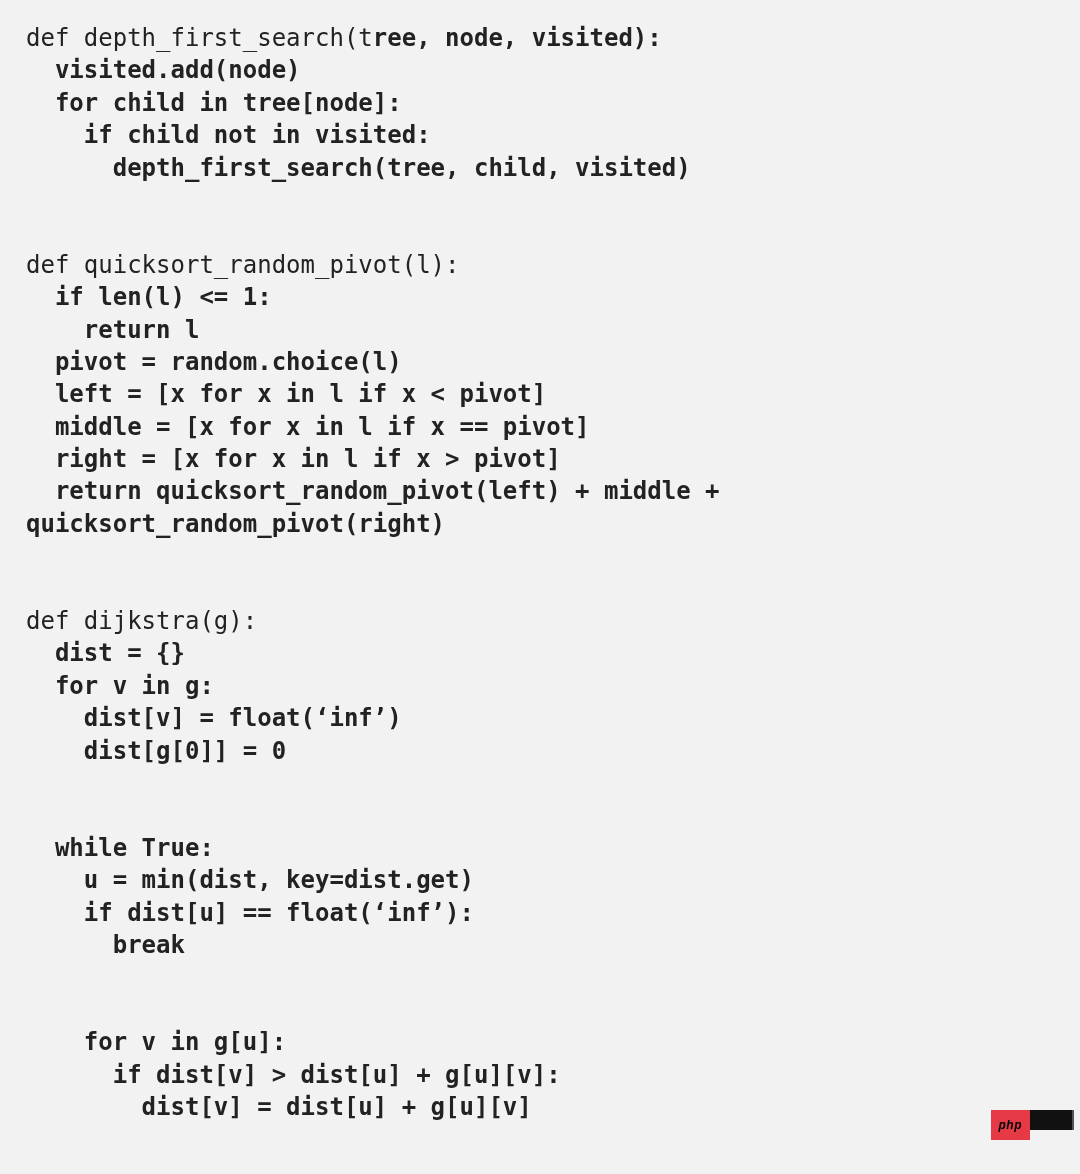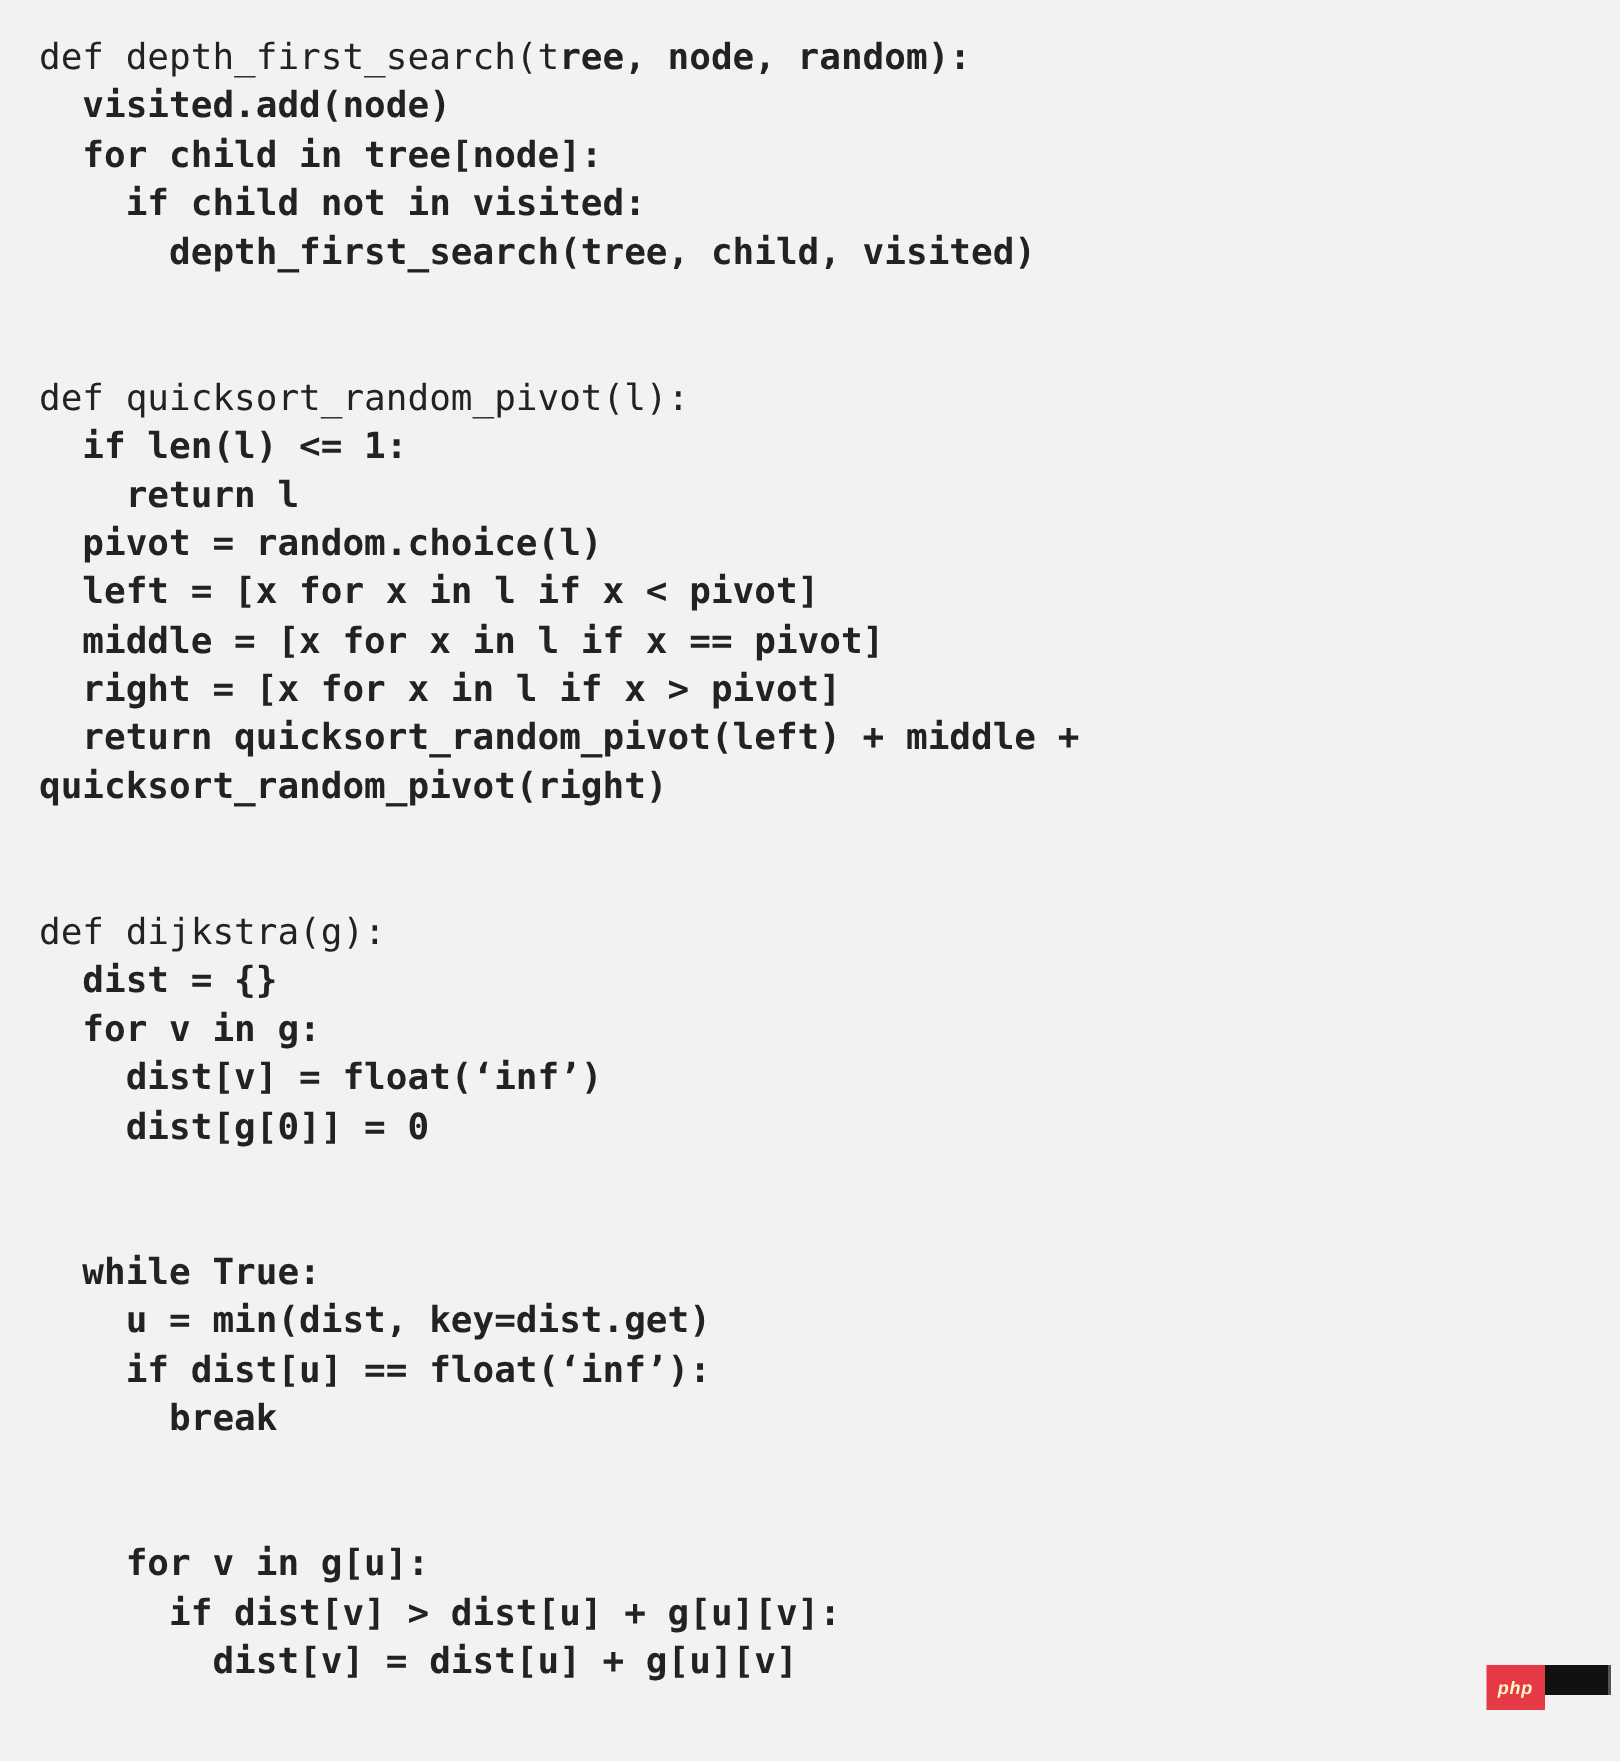--- a/index.html
+++ b/index.html
@@ -33,21 +33,21 @@
     right: 6px;
     bottom: 44px;
     height: 20px;
     display: flex;
     align-items: stretch;
     font-family: "Arial", sans-serif;
     font-size: 12px;
   }
   .wm-left {
     background: #e63946;
-    color: #fef9c3;
+    color: #000000;
     padding: 15px 8px;
     font-style: italic;
     font-weight: 700;
     display: flex;
     align-items: center;
     letter-spacing: 0.5px;
   }
   .wm-right {
     background: #111;
     color: #fff;
@@ -55,21 +55,21 @@
     display: flex;
     align-items: center;
     font-weight: 600;
     border-right: 2px solid #555;
     min-width: 30px;
   }
 </style>
 </head>
 <body>
 
-<div class="code-wrap" id="code-block"><span class="light">def depth_first_search(t</span><span class="bold">ree, node, random):</span><span class="bold">
+<div class="code-wrap" id="code-block"><span class="light">def depth_first_search(t</span><span class="bold">ree, node, visited):</span><span class="bold">
   visited.add(node)</span><span class="bold">
   for child in tree[node]:</span><span class="bold">
     if child not in visited:</span><span class="bold">
       depth_first_search(tree, child, visited)</span><span class="bold">
 </span><span class="bold">
 </span><span class="light">
 def quicksort_random_pivot(l):</span><span class="bold">
   if len(l) &lt;= 1:</span><span class="bold">
     return l</span><span class="bold">
   pivot = random.choice(l)</span><span class="bold">

